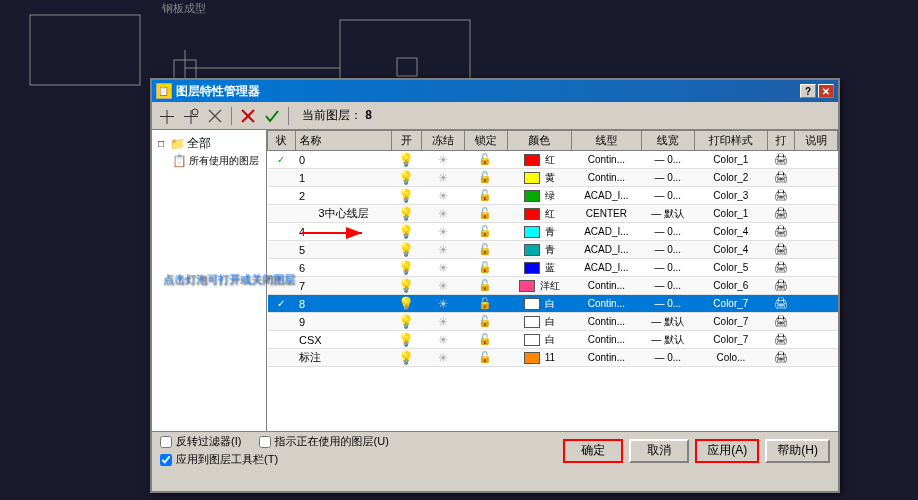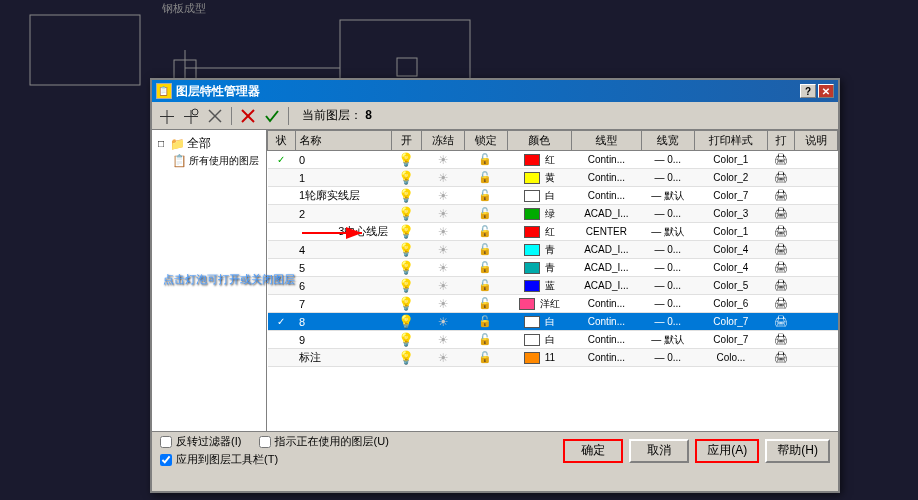--- a/index.html
+++ b/index.html
@@ -464,21 +464,189 @@
     <td style="font-size:10px;">Contin...</td>
     <td style="font-size:10px;">— 0...</td>
     <td style="font-size:10px;">Color_2</td>
     <td>
       <span style="font-size:11px;">🖨</span>
     </td>
     <td></td>
   </tr>
             <tr>
     <td style="font-size:10px; color:#00aa00;"> </td>
-    <td style="text-align:left; padding-left:4px;">1轮廓实线层</td>
+    <td style="text-align:left; padding-left:4px;">2</td>
+    <td>
+      <span style="color:#ffd700; font-size:13px;" title="开/关图层">💡</span>
+    </td>
+    <td>
+      <span style="color:#aaa; font-size:12px;">☀</span>
+    </td>
+    <td>
+      <span style="color:#888; font-size:11px;">🔓</span>
+    </td>
+    <td>
+      <span class="color-swatch" style="background:#00aa00;"></span>
+      <span style="font-size:10px; margin-left:2px;">绿</span>
+    </td>
+    <td style="font-size:10px;">ACAD_I...</td>
+    <td style="font-size:10px;">— 0...</td>
+    <td style="font-size:10px;">Color_3</td>
+    <td>
+      <span style="font-size:11px;">🖨</span>
+    </td>
+    <td></td>
+  </tr>
+            <tr>
+    <td style="font-size:10px; color:#00aa00;"> </td>
+    <td style="text-align:center; padding-left:4px;">3中心线层</td>
+    <td>
+      <span style="color:#ffd700; font-size:13px;" title="开/关图层">💡</span>
+    </td>
+    <td>
+      <span style="color:#aaa; font-size:12px;">☀</span>
+    </td>
+    <td>
+      <span style="color:#888; font-size:11px;">🔓</span>
+    </td>
+    <td>
+      <span class="color-swatch" style="background:#ff0000;"></span>
+      <span style="font-size:10px; margin-left:2px;">红</span>
+    </td>
+    <td style="font-size:10px;">CENTER</td>
+    <td style="font-size:10px;">— 默认</td>
+    <td style="font-size:10px;">Color_1</td>
+    <td>
+      <span style="font-size:11px;">🖨</span>
+    </td>
+    <td></td>
+  </tr>
+            <tr>
+    <td style="font-size:10px; color:#00aa00;"> </td>
+    <td style="text-align:left; padding-left:4px;">4</td>
+    <td>
+      <span style="color:#ffd700; font-size:13px;" title="开/关图层">💡</span>
+    </td>
+    <td>
+      <span style="color:#aaa; font-size:12px;">☀</span>
+    </td>
+    <td>
+      <span style="color:#888; font-size:11px;">🔓</span>
+    </td>
+    <td>
+      <span class="color-swatch" style="background:#00ffff;"></span>
+      <span style="font-size:10px; margin-left:2px;">青</span>
+    </td>
+    <td style="font-size:10px;">ACAD_I...</td>
+    <td style="font-size:10px;">— 0...</td>
+    <td style="font-size:10px;">Color_4</td>
+    <td>
+      <span style="font-size:11px;">🖨</span>
+    </td>
+    <td></td>
+  </tr>
+            <tr>
+    <td style="font-size:10px; color:#00aa00;"> </td>
+    <td style="text-align:left; padding-left:4px;">5</td>
+    <td>
+      <span style="color:#ffd700; font-size:13px;" title="开/关图层">💡</span>
+    </td>
+    <td>
+      <span style="color:#aaa; font-size:12px;">☀</span>
+    </td>
+    <td>
+      <span style="color:#888; font-size:11px;">🔓</span>
+    </td>
+    <td>
+      <span class="color-swatch" style="background:#00aaaa;"></span>
+      <span style="font-size:10px; margin-left:2px;">青</span>
+    </td>
+    <td style="font-size:10px;">ACAD_I...</td>
+    <td style="font-size:10px;">— 0...</td>
+    <td style="font-size:10px;">Color_4</td>
+    <td>
+      <span style="font-size:11px;">🖨</span>
+    </td>
+    <td></td>
+  </tr>
+            <tr>
+    <td style="font-size:10px; color:#00aa00;"> </td>
+    <td style="text-align:left; padding-left:4px;">6</td>
+    <td>
+      <span style="color:#ffd700; font-size:13px;" title="开/关图层">💡</span>
+    </td>
+    <td>
+      <span style="color:#aaa; font-size:12px;">☀</span>
+    </td>
+    <td>
+      <span style="color:#888; font-size:11px;">🔓</span>
+    </td>
+    <td>
+      <span class="color-swatch" style="background:#0000ff;"></span>
+      <span style="font-size:10px; margin-left:2px;">蓝</span>
+    </td>
+    <td style="font-size:10px;">ACAD_I...</td>
+    <td style="font-size:10px;">— 0...</td>
+    <td style="font-size:10px;">Color_5</td>
+    <td>
+      <span style="font-size:11px;">🖨</span>
+    </td>
+    <td></td>
+  </tr>
+            <tr>
+    <td style="font-size:10px; color:#00aa00;"> </td>
+    <td style="text-align:left; padding-left:4px;">7</td>
+    <td>
+      <span style="color:#ffd700; font-size:13px;" title="开/关图层">💡</span>
+    </td>
+    <td>
+      <span style="color:#aaa; font-size:12px;">☀</span>
+    </td>
+    <td>
+      <span style="color:#888; font-size:11px;">🔓</span>
+    </td>
+    <td>
+      <span class="color-swatch" style="background:#ff4488;"></span>
+      <span style="font-size:10px; margin-left:2px;">洋红</span>
+    </td>
+    <td style="font-size:10px;">Contin...</td>
+    <td style="font-size:10px;">— 0...</td>
+    <td style="font-size:10px;">Color_6</td>
+    <td>
+      <span style="font-size:11px;">🖨</span>
+    </td>
+    <td></td>
+  </tr>
+            <tr class="selected">
+    <td style="font-size:10px; color:#fff;">✓</td>
+    <td style="text-align:left; padding-left:4px;">8</td>
+    <td>
+      <span style="color:#fff; font-size:13px;" title="开/关图层">💡</span>
+    </td>
+    <td>
+      <span style="color:#ccc; font-size:12px;">☀</span>
+    </td>
+    <td>
+      <span style="color:#ccc; font-size:11px;">🔓</span>
+    </td>
+    <td>
+      <span class="color-swatch" style="background:#ffffff;"></span>
+      <span style="font-size:10px; margin-left:2px;">白</span>
+    </td>
+    <td style="font-size:10px;">Contin...</td>
+    <td style="font-size:10px;">— 0...</td>
+    <td style="font-size:10px;">Color_7</td>
+    <td>
+      <span style="font-size:11px;">🖨</span>
+    </td>
+    <td></td>
+  </tr>
+            <tr>
+    <td style="font-size:10px; color:#00aa00;"> </td>
+    <td style="text-align:left; padding-left:4px;">9</td>
     <td>
       <span style="color:#ffd700; font-size:13px;" title="开/关图层">💡</span>
     </td>
     <td>
       <span style="color:#aaa; font-size:12px;">☀</span>
     </td>
     <td>
       <span style="color:#888; font-size:11px;">🔓</span>
     </td>
     <td>
@@ -488,189 +656,21 @@
     <td style="font-size:10px;">Contin...</td>
     <td style="font-size:10px;">— 默认</td>
     <td style="font-size:10px;">Color_7</td>
     <td>
       <span style="font-size:11px;">🖨</span>
     </td>
     <td></td>
   </tr>
             <tr>
     <td style="font-size:10px; color:#00aa00;"> </td>
-    <td style="text-align:left; padding-left:4px;">2</td>
-    <td>
-      <span style="color:#ffd700; font-size:13px;" title="开/关图层">💡</span>
-    </td>
-    <td>
-      <span style="color:#aaa; font-size:12px;">☀</span>
-    </td>
-    <td>
-      <span style="color:#888; font-size:11px;">🔓</span>
-    </td>
-    <td>
-      <span class="color-swatch" style="background:#00aa00;"></span>
-      <span style="font-size:10px; margin-left:2px;">绿</span>
-    </td>
-    <td style="font-size:10px;">ACAD_I...</td>
-    <td style="font-size:10px;">— 0...</td>
-    <td style="font-size:10px;">Color_3</td>
-    <td>
-      <span style="font-size:11px;">🖨</span>
-    </td>
-    <td></td>
-  </tr>
-            <tr>
-    <td style="font-size:10px; color:#00aa00;"> </td>
-    <td style="text-align:right; padding-left:4px;">3中心线层</td>
-    <td>
-      <span style="color:#ffd700; font-size:13px;" title="开/关图层">💡</span>
-    </td>
-    <td>
-      <span style="color:#aaa; font-size:12px;">☀</span>
-    </td>
-    <td>
-      <span style="color:#888; font-size:11px;">🔓</span>
-    </td>
-    <td>
-      <span class="color-swatch" style="background:#ff0000;"></span>
-      <span style="font-size:10px; margin-left:2px;">红</span>
-    </td>
-    <td style="font-size:10px;">CENTER</td>
-    <td style="font-size:10px;">— 默认</td>
-    <td style="font-size:10px;">Color_1</td>
-    <td>
-      <span style="font-size:11px;">🖨</span>
-    </td>
-    <td></td>
-  </tr>
-            <tr>
-    <td style="font-size:10px; color:#00aa00;"> </td>
-    <td style="text-align:left; padding-left:4px;">4</td>
-    <td>
-      <span style="color:#ffd700; font-size:13px;" title="开/关图层">💡</span>
-    </td>
-    <td>
-      <span style="color:#aaa; font-size:12px;">☀</span>
-    </td>
-    <td>
-      <span style="color:#888; font-size:11px;">🔓</span>
-    </td>
-    <td>
-      <span class="color-swatch" style="background:#00ffff;"></span>
-      <span style="font-size:10px; margin-left:2px;">青</span>
-    </td>
-    <td style="font-size:10px;">ACAD_I...</td>
-    <td style="font-size:10px;">— 0...</td>
-    <td style="font-size:10px;">Color_4</td>
-    <td>
-      <span style="font-size:11px;">🖨</span>
-    </td>
-    <td></td>
-  </tr>
-            <tr>
-    <td style="font-size:10px; color:#00aa00;"> </td>
-    <td style="text-align:left; padding-left:4px;">5</td>
-    <td>
-      <span style="color:#ffd700; font-size:13px;" title="开/关图层">💡</span>
-    </td>
-    <td>
-      <span style="color:#aaa; font-size:12px;">☀</span>
-    </td>
-    <td>
-      <span style="color:#888; font-size:11px;">🔓</span>
-    </td>
-    <td>
-      <span class="color-swatch" style="background:#00aaaa;"></span>
-      <span style="font-size:10px; margin-left:2px;">青</span>
-    </td>
-    <td style="font-size:10px;">ACAD_I...</td>
-    <td style="font-size:10px;">— 0...</td>
-    <td style="font-size:10px;">Color_4</td>
-    <td>
-      <span style="font-size:11px;">🖨</span>
-    </td>
-    <td></td>
-  </tr>
-            <tr>
-    <td style="font-size:10px; color:#00aa00;"> </td>
-    <td style="text-align:left; padding-left:4px;">6</td>
-    <td>
-      <span style="color:#ffd700; font-size:13px;" title="开/关图层">💡</span>
-    </td>
-    <td>
-      <span style="color:#aaa; font-size:12px;">☀</span>
-    </td>
-    <td>
-      <span style="color:#888; font-size:11px;">🔓</span>
-    </td>
-    <td>
-      <span class="color-swatch" style="background:#0000ff;"></span>
-      <span style="font-size:10px; margin-left:2px;">蓝</span>
-    </td>
-    <td style="font-size:10px;">ACAD_I...</td>
-    <td style="font-size:10px;">— 0...</td>
-    <td style="font-size:10px;">Color_5</td>
-    <td>
-      <span style="font-size:11px;">🖨</span>
-    </td>
-    <td></td>
-  </tr>
-            <tr>
-    <td style="font-size:10px; color:#00aa00;"> </td>
-    <td style="text-align:left; padding-left:4px;">7</td>
-    <td>
-      <span style="color:#ffd700; font-size:13px;" title="开/关图层">💡</span>
-    </td>
-    <td>
-      <span style="color:#aaa; font-size:12px;">☀</span>
-    </td>
-    <td>
-      <span style="color:#888; font-size:11px;">🔓</span>
-    </td>
-    <td>
-      <span class="color-swatch" style="background:#ff4488;"></span>
-      <span style="font-size:10px; margin-left:2px;">洋红</span>
-    </td>
-    <td style="font-size:10px;">Contin...</td>
-    <td style="font-size:10px;">— 0...</td>
-    <td style="font-size:10px;">Color_6</td>
-    <td>
-      <span style="font-size:11px;">🖨</span>
-    </td>
-    <td></td>
-  </tr>
-            <tr class="selected">
-    <td style="font-size:10px; color:#fff;">✓</td>
-    <td style="text-align:left; padding-left:4px;">8</td>
-    <td>
-      <span style="color:#fff; font-size:13px;" title="开/关图层">💡</span>
-    </td>
-    <td>
-      <span style="color:#ccc; font-size:12px;">☀</span>
-    </td>
-    <td>
-      <span style="color:#ccc; font-size:11px;">🔓</span>
-    </td>
-    <td>
-      <span class="color-swatch" style="background:#ffffff;"></span>
-      <span style="font-size:10px; margin-left:2px;">白</span>
-    </td>
-    <td style="font-size:10px;">Contin...</td>
-    <td style="font-size:10px;">— 0...</td>
-    <td style="font-size:10px;">Color_7</td>
-    <td>
-      <span style="font-size:11px;">🖨</span>
-    </td>
-    <td></td>
-  </tr>
-            <tr>
-    <td style="font-size:10px; color:#00aa00;"> </td>
-    <td style="text-align:left; padding-left:4px;">9</td>
+    <td style="text-align:left; padding-left:4px;">CSX</td>
     <td>
       <span style="color:#ffd700; font-size:13px;" title="开/关图层">💡</span>
     </td>
     <td>
       <span style="color:#aaa; font-size:12px;">☀</span>
     </td>
     <td>
       <span style="color:#888; font-size:11px;">🔓</span>
     </td>
     <td>

